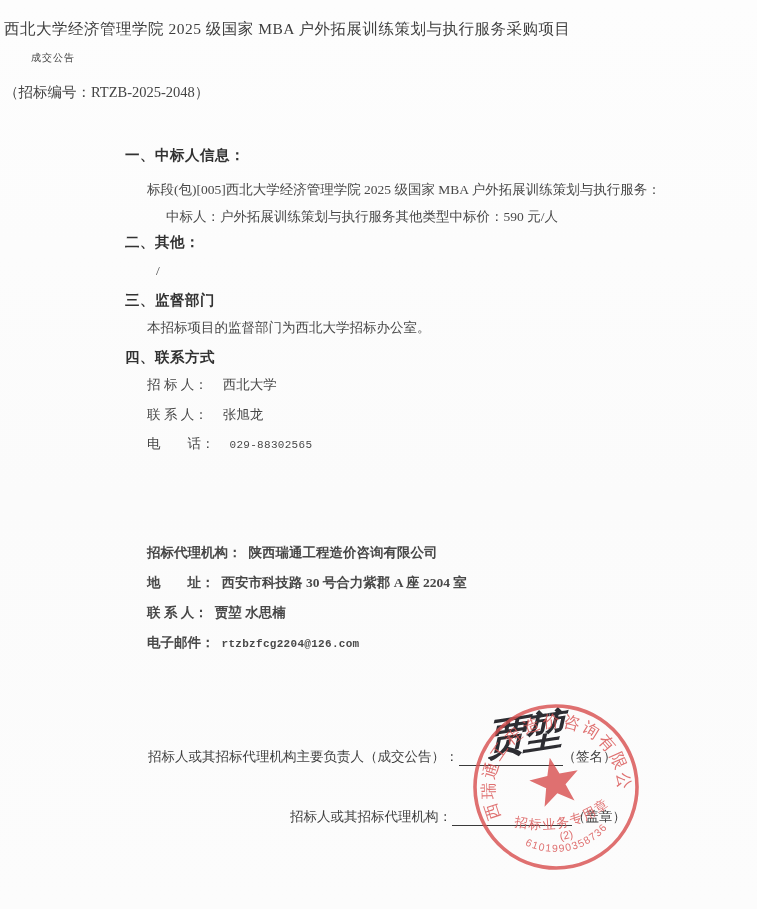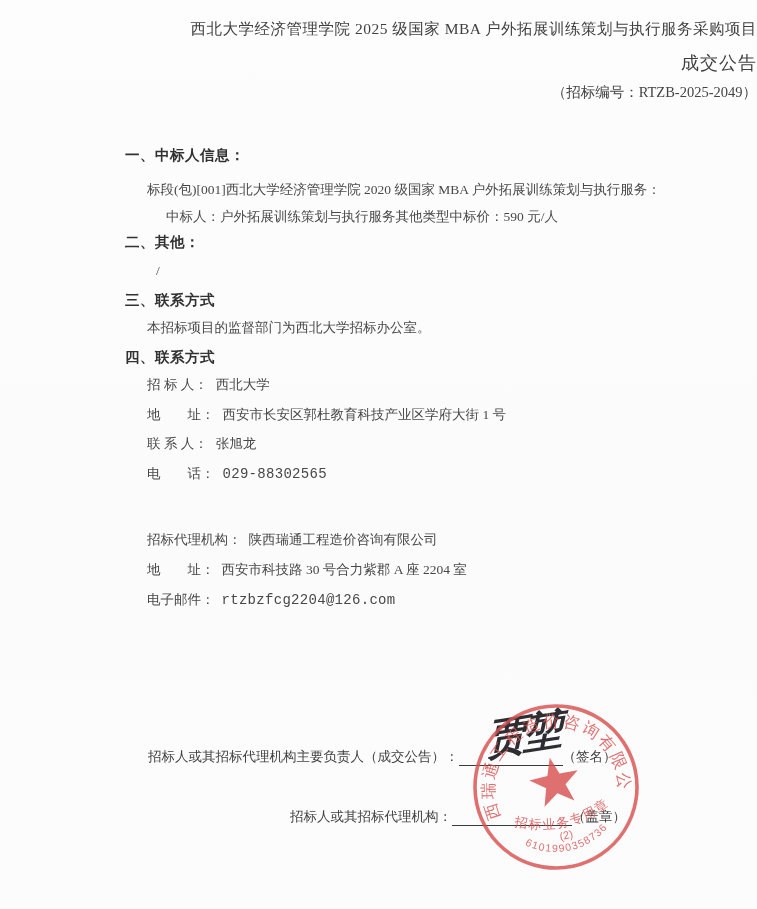--- a/index.html
+++ b/index.html
@@ -7,45 +7,45 @@
     width:757px;height:909px;
     background:#fdfdfd;
     font-family:"Liberation Serif","DejaVu Serif",serif;
     color:#474747;
     position:relative;
     overflow:hidden;
   }
   .page{position:absolute;inset:0;background:
     linear-gradient(180deg,#fdfdfd 0%,#fbfbfb 55%,#fcfcfc 100%);}
   .abs{position:absolute;}
-  .center{left:4px;right:0;text-align:right;}
+  .center{left:4px;right:0;text-align:left;}
   .title-main{top:19px;font-size:15.5px;letter-spacing:.5px;color:#3f3f3f;}
-  .title-sub{top:51px;font-size:18px;letter-spacing:1px;color:#3f3f3f;}
+  .title-sub{top:51px;font-size:10px;letter-spacing:1px;color:#3f3f3f;margin-left:27px;}
   .title-no{top:83px;font-size:14.5px;color:#434343;}
   .heading{
     font-family:"Liberation Sans","DejaVu Sans",sans-serif;
     font-weight:700;font-size:14.5px;color:#323232;letter-spacing:.5px;
     left:125px;
     text-align:center;
   }
   .body-line{font-size:13.5px;color:#484848;left:147px;}
   .h1{top:146px}.h2{top:233px}.h3{top:291px}.h4{top:348px}
   .lot-line{top:181px;width:560px;}
   .winner-line{top:208px;left:166px;}
   .winner-line .price{}
   .slash-line{top:263px;left:156px;}
   .supervise-line{top:319px;font-family:Liberation Mono, monospace;}
   .contact-block{left:147px;font-size:13.5px;color:#484848;}
   .tenderer-block{top:376px;}
-  .agency-block{top:531px;}
+  .agency-block{top:544px;font-weight:bold;}
   .contact-row{height:29.5px;line-height:17px;white-space:nowrap;}
   .agency-block .contact-row{height:30px;}
-  .contact-row .val{margin-left:8px;}
+  .contact-row .val{margin-left:15px;}
   .agency-block .contact-row .val{margin-left:7px;}
-  .mono{font-family:"Liberation Mono","DejaVu Sans Mono",monospace;font-size:14px;letter-spacing:.3px;}
+  .mono{font-family:"Liberation Mono","DejaVu Sans Mono",monospace;font-size:11px;letter-spacing:.3px;}
   .sig-line{font-size:13.5px;color:#3f3f3f;white-space:nowrap;}
   .sig-line-1{top:748px;left:148px;}
   .sig-line-2{top:808px;left:290px;}
   .u-line{display:inline-block;border-bottom:1.3px solid #3a3a3a;height:12px;vertical-align:bottom;}
   .u1{width:104px;}
   .u2{width:120px;}
   
   .stamp{
     left:470px;top:701px;width:172px;height:172px;
     opacity:.82;transform:rotate(-12deg);
@@ -59,57 +59,57 @@
     letter-spacing:-3px;line-height:56px;
   }
 </style>
 </head>
 <body>
 
 <div class="page">
 
   <div class="abs center title-main">西北大学经济管理学院 2025 级国家 MBA 户外拓展训练策划与执行服务采购项目</div>
   <div class="abs center title-sub">成交公告</div>
-  <div class="abs center title-no">（招标编号：RTZB-2025-2049）</div>
+  <div class="abs center title-no">（招标编号：RTZB-2025-2048）</div>
 
   <div class="abs heading h1">一、中标人信息：</div>
-  <div class="abs body-line lot-line">标段(包)[001]西北大学经济管理学院 2020 级国家 MBA 户外拓展训练策划与执行服务：</div>
+  <div class="abs body-line lot-line">标段(包)[005]西北大学经济管理学院 2025 级国家 MBA 户外拓展训练策划与执行服务：</div>
   <div class="abs body-line winner-line">
     <span>中标人：</span><span>户外拓展训练策划与执行服务</span><span class="price">其他类型中标价：</span><span>590 元/人</span>
   </div>
 
   <div class="abs heading h2">二、其他：</div>
   <div class="abs body-line slash-line">/</div>
 
-  <div class="abs heading h3">三、联系方式</div>
+  <div class="abs heading h3">三、监督部门</div>
   <div class="abs body-line supervise-line">本招标项目的监督部门为西北大学招标办公室。</div>
 
   <div class="abs heading h4">四、联系方式</div>
 
   <div class="abs contact-block tenderer-block">
     <div class="contact-row">
       <span>招 标 人：</span><span class="val">西北大学</span>
-    </div>
-    <div class="contact-row">
-      <span>地　　址：</span><span class="val">西安市长安区郭杜教育科技产业区学府大街 1 号</span>
     </div>
     <div class="contact-row">
       <span>联 系 人：</span><span class="val">张旭龙</span>
     </div>
     <div class="contact-row">
       <span>电　　话：</span><span class="val mono">029-88302565</span>
     </div>
   </div>
 
   <div class="abs contact-block agency-block">
     <div class="contact-row">
       <span>招标代理机构：</span><span class="val">陕西瑞通工程造价咨询有限公司</span>
     </div>
     <div class="contact-row">
       <span>地　　址：</span><span class="val">西安市科技路 30 号合力紫郡 A 座 2204 室</span>
+    </div>
+    <div class="contact-row">
+      <span>联 系 人：</span><span class="val">贾堃 水思楠</span>
     </div>
     <div class="contact-row">
       <span>电子邮件：</span><span class="val mono">rtzbzfcg2204@126.com</span>
     </div>
   </div>
 
   <div class="abs sig-line sig-line-1">
     <span>招标人或其招标代理机构主要负责人（成交公告）：</span><span class="u-line u1"></span><span>（签名）</span>
   </div>
   <div class="abs sig-line sig-line-2">

